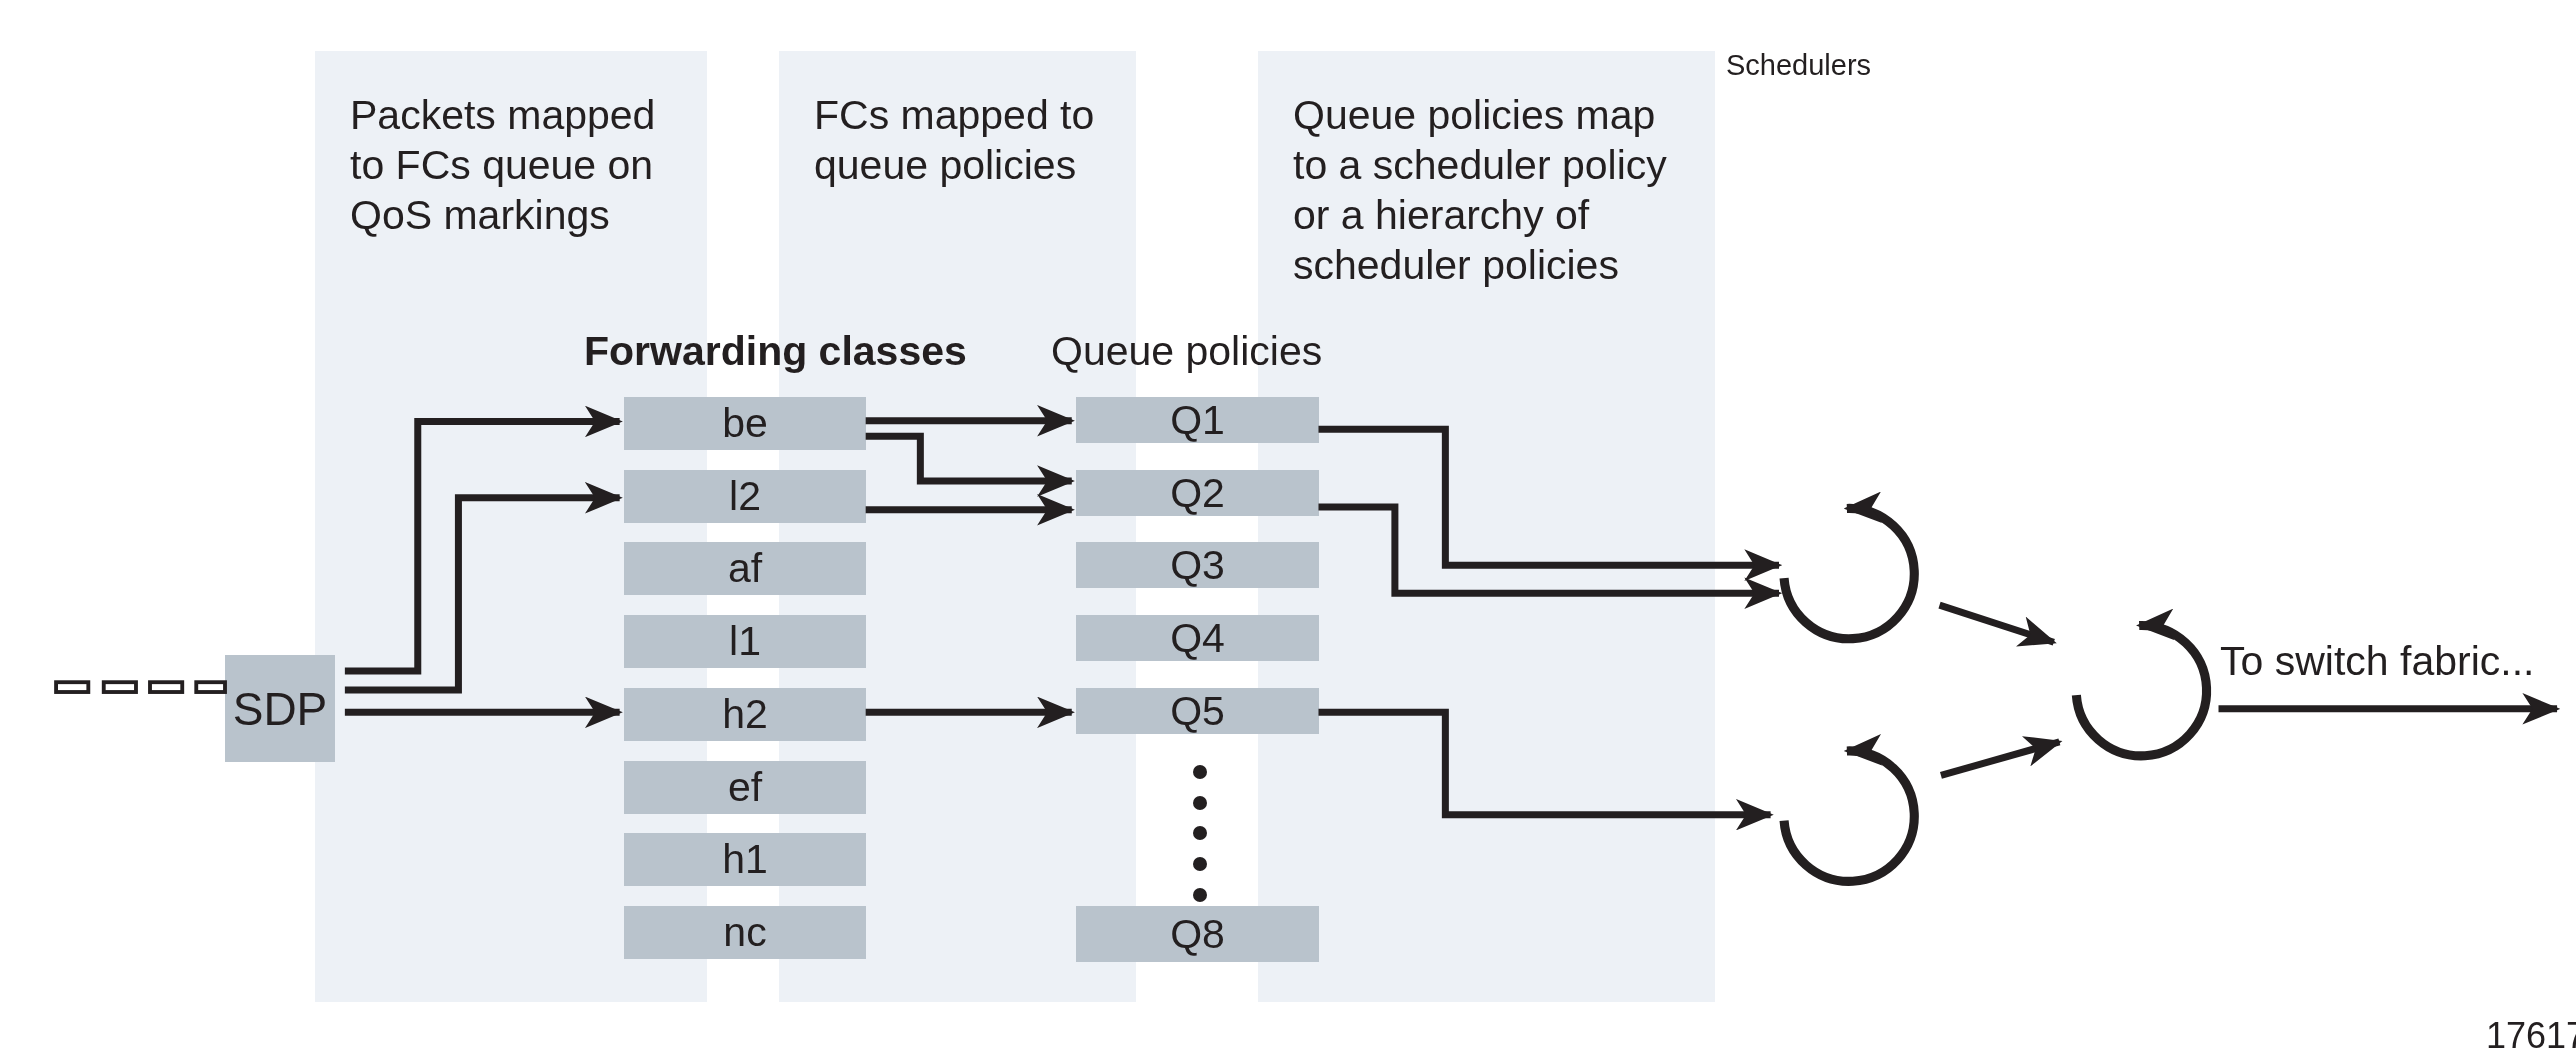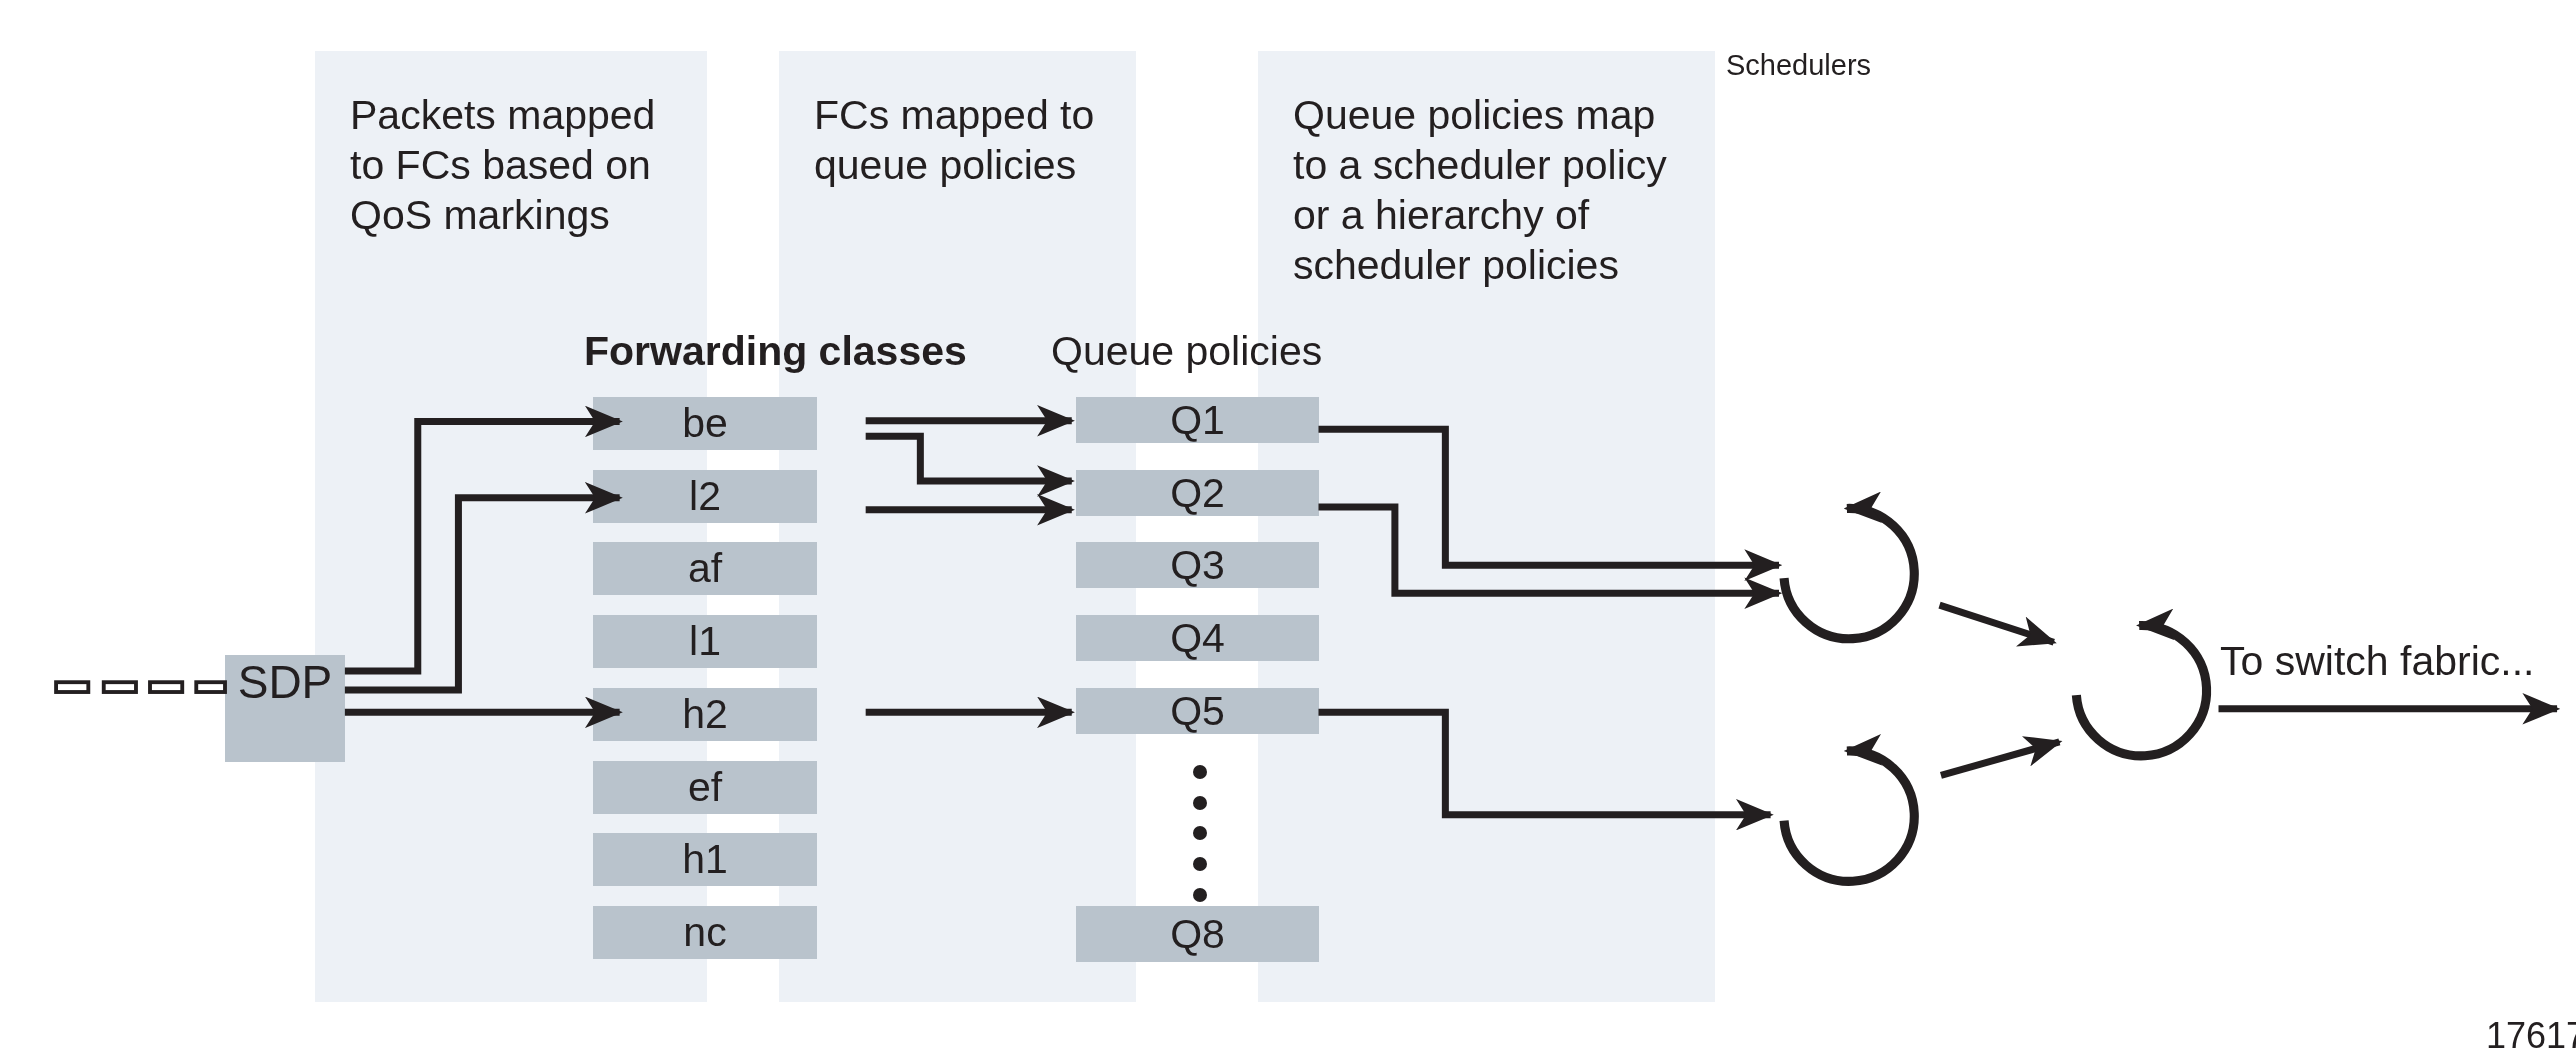--- a/index.html
+++ b/index.html
@@ -27,27 +27,27 @@
   .label.fc-header  { left: 584px;  top: 329px; font-weight: bold; }
   .label.q-header   { left: 1051px; top: 329px; }
   .label.to-fabric  { left: 2220px; top: 639px; }
   .label.fig-num    { left: 2486px; top: 1016px; font-size: 36px; }
   .box {
     position: absolute;
     background: #b9c3cc;
     display: flex; align-items: center; justify-content: center;
     font-size: 41px;
   }
-  .box.fc { left: 593px;  width: 224px; height: 53px; }
+  .box.fc { left: 624px;  width: 242px; height: 53px; }
   .box.qp { left: 1076px; width: 243px; height: 46px; }
   .sdp-box {
     position: absolute;
-    left: 225px; top: 655px; width: 120px; height: 107px;
+    left: 225px; top: 655px; width: 110px; height: 107px;
     background: #b9c3cc;
-    display: flex; justify-content: center;
+    display: flex; align-items: center; justify-content: center;
     font-size: 46px;
   }
   .dot {
     position: absolute;
     left: 1193px; width: 14px; height: 14px;
     border-radius: 50%;
     background: #231f20;
   }
   svg.overlay { position: absolute; left: 0; top: 0; width: 2576px; height: 1063px; }
   .wire { fill: none; stroke: #231f20; stroke-width: 10; }
@@ -55,21 +55,21 @@
   .dash-seg { fill: #ffffff; stroke: #231f20; stroke-width: 5.5; }
   #ah path { fill: #231f20; }
 </style>
 </head>
 <body>
 
 <div class="stage">
 
   <div class="panel p1">
     <div class="panel-text">Packets mapped
-to FCs based on
+to FCs queue on
 QoS markings</div>
   </div>
   <div class="panel p2">
     <div class="panel-text">FCs mapped to
 queue policies</div>
   </div>
   <div class="panel p3">
     <div class="panel-text">Queue policies map
 to a scheduler policy
 or a hierarchy of

